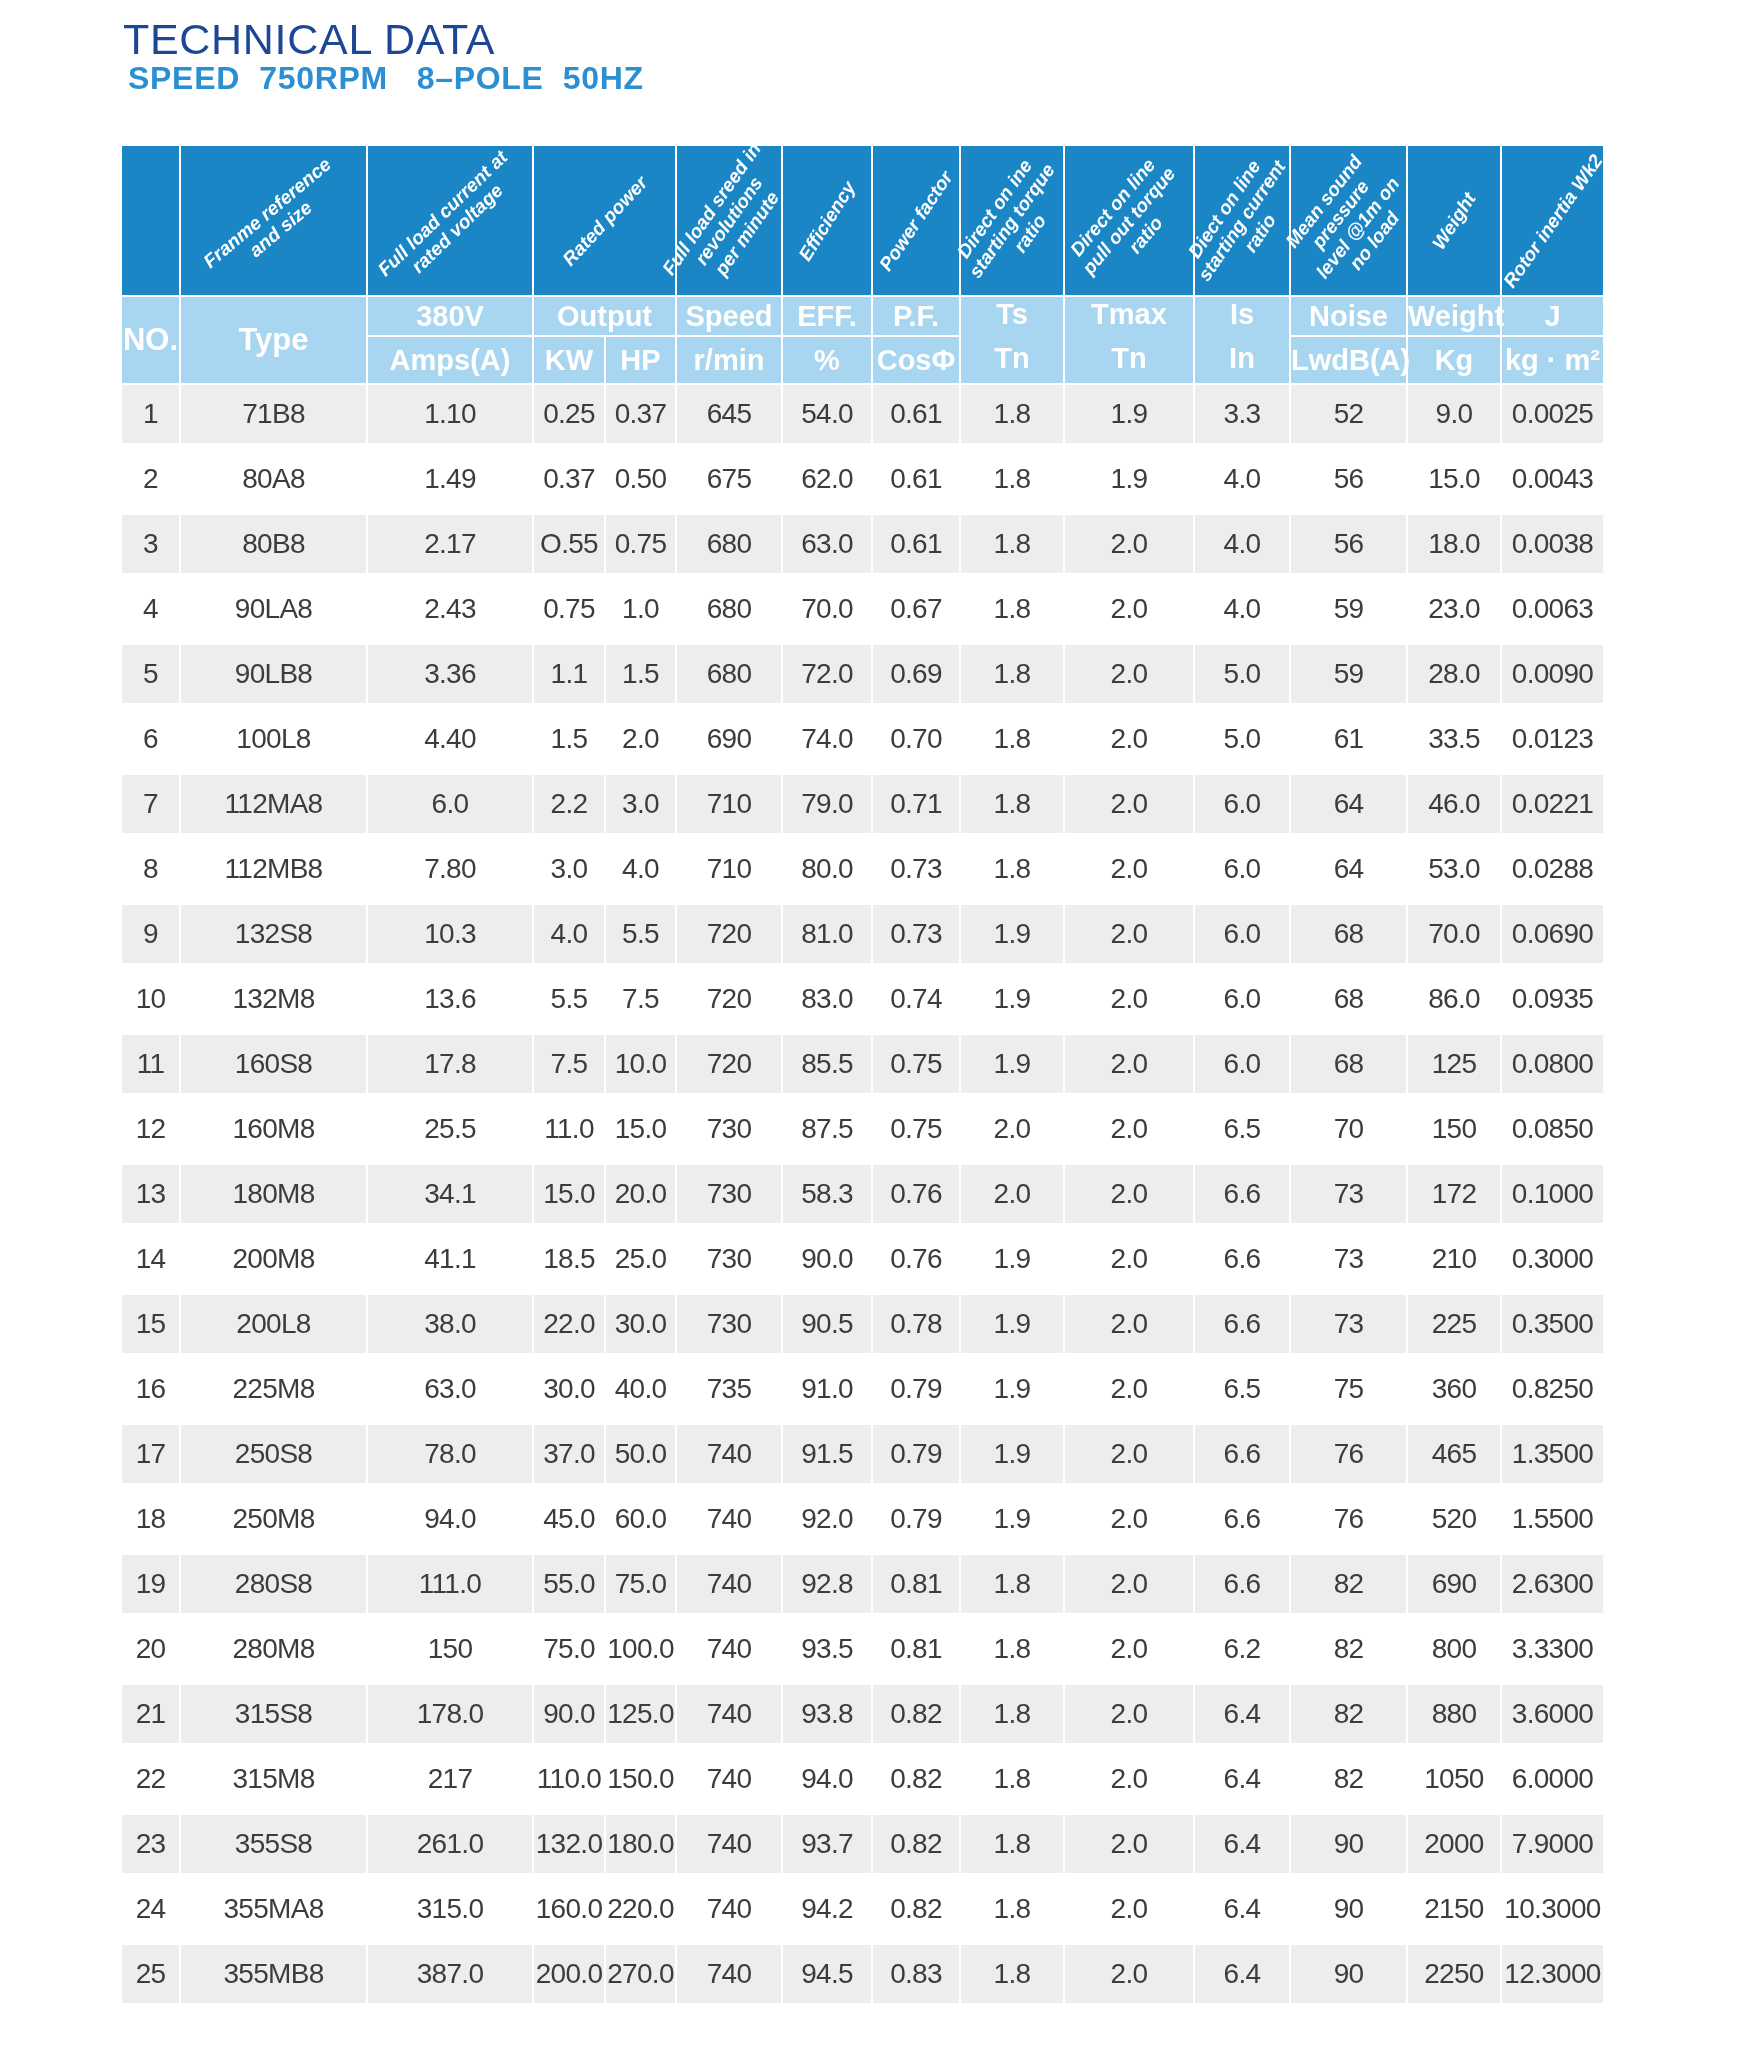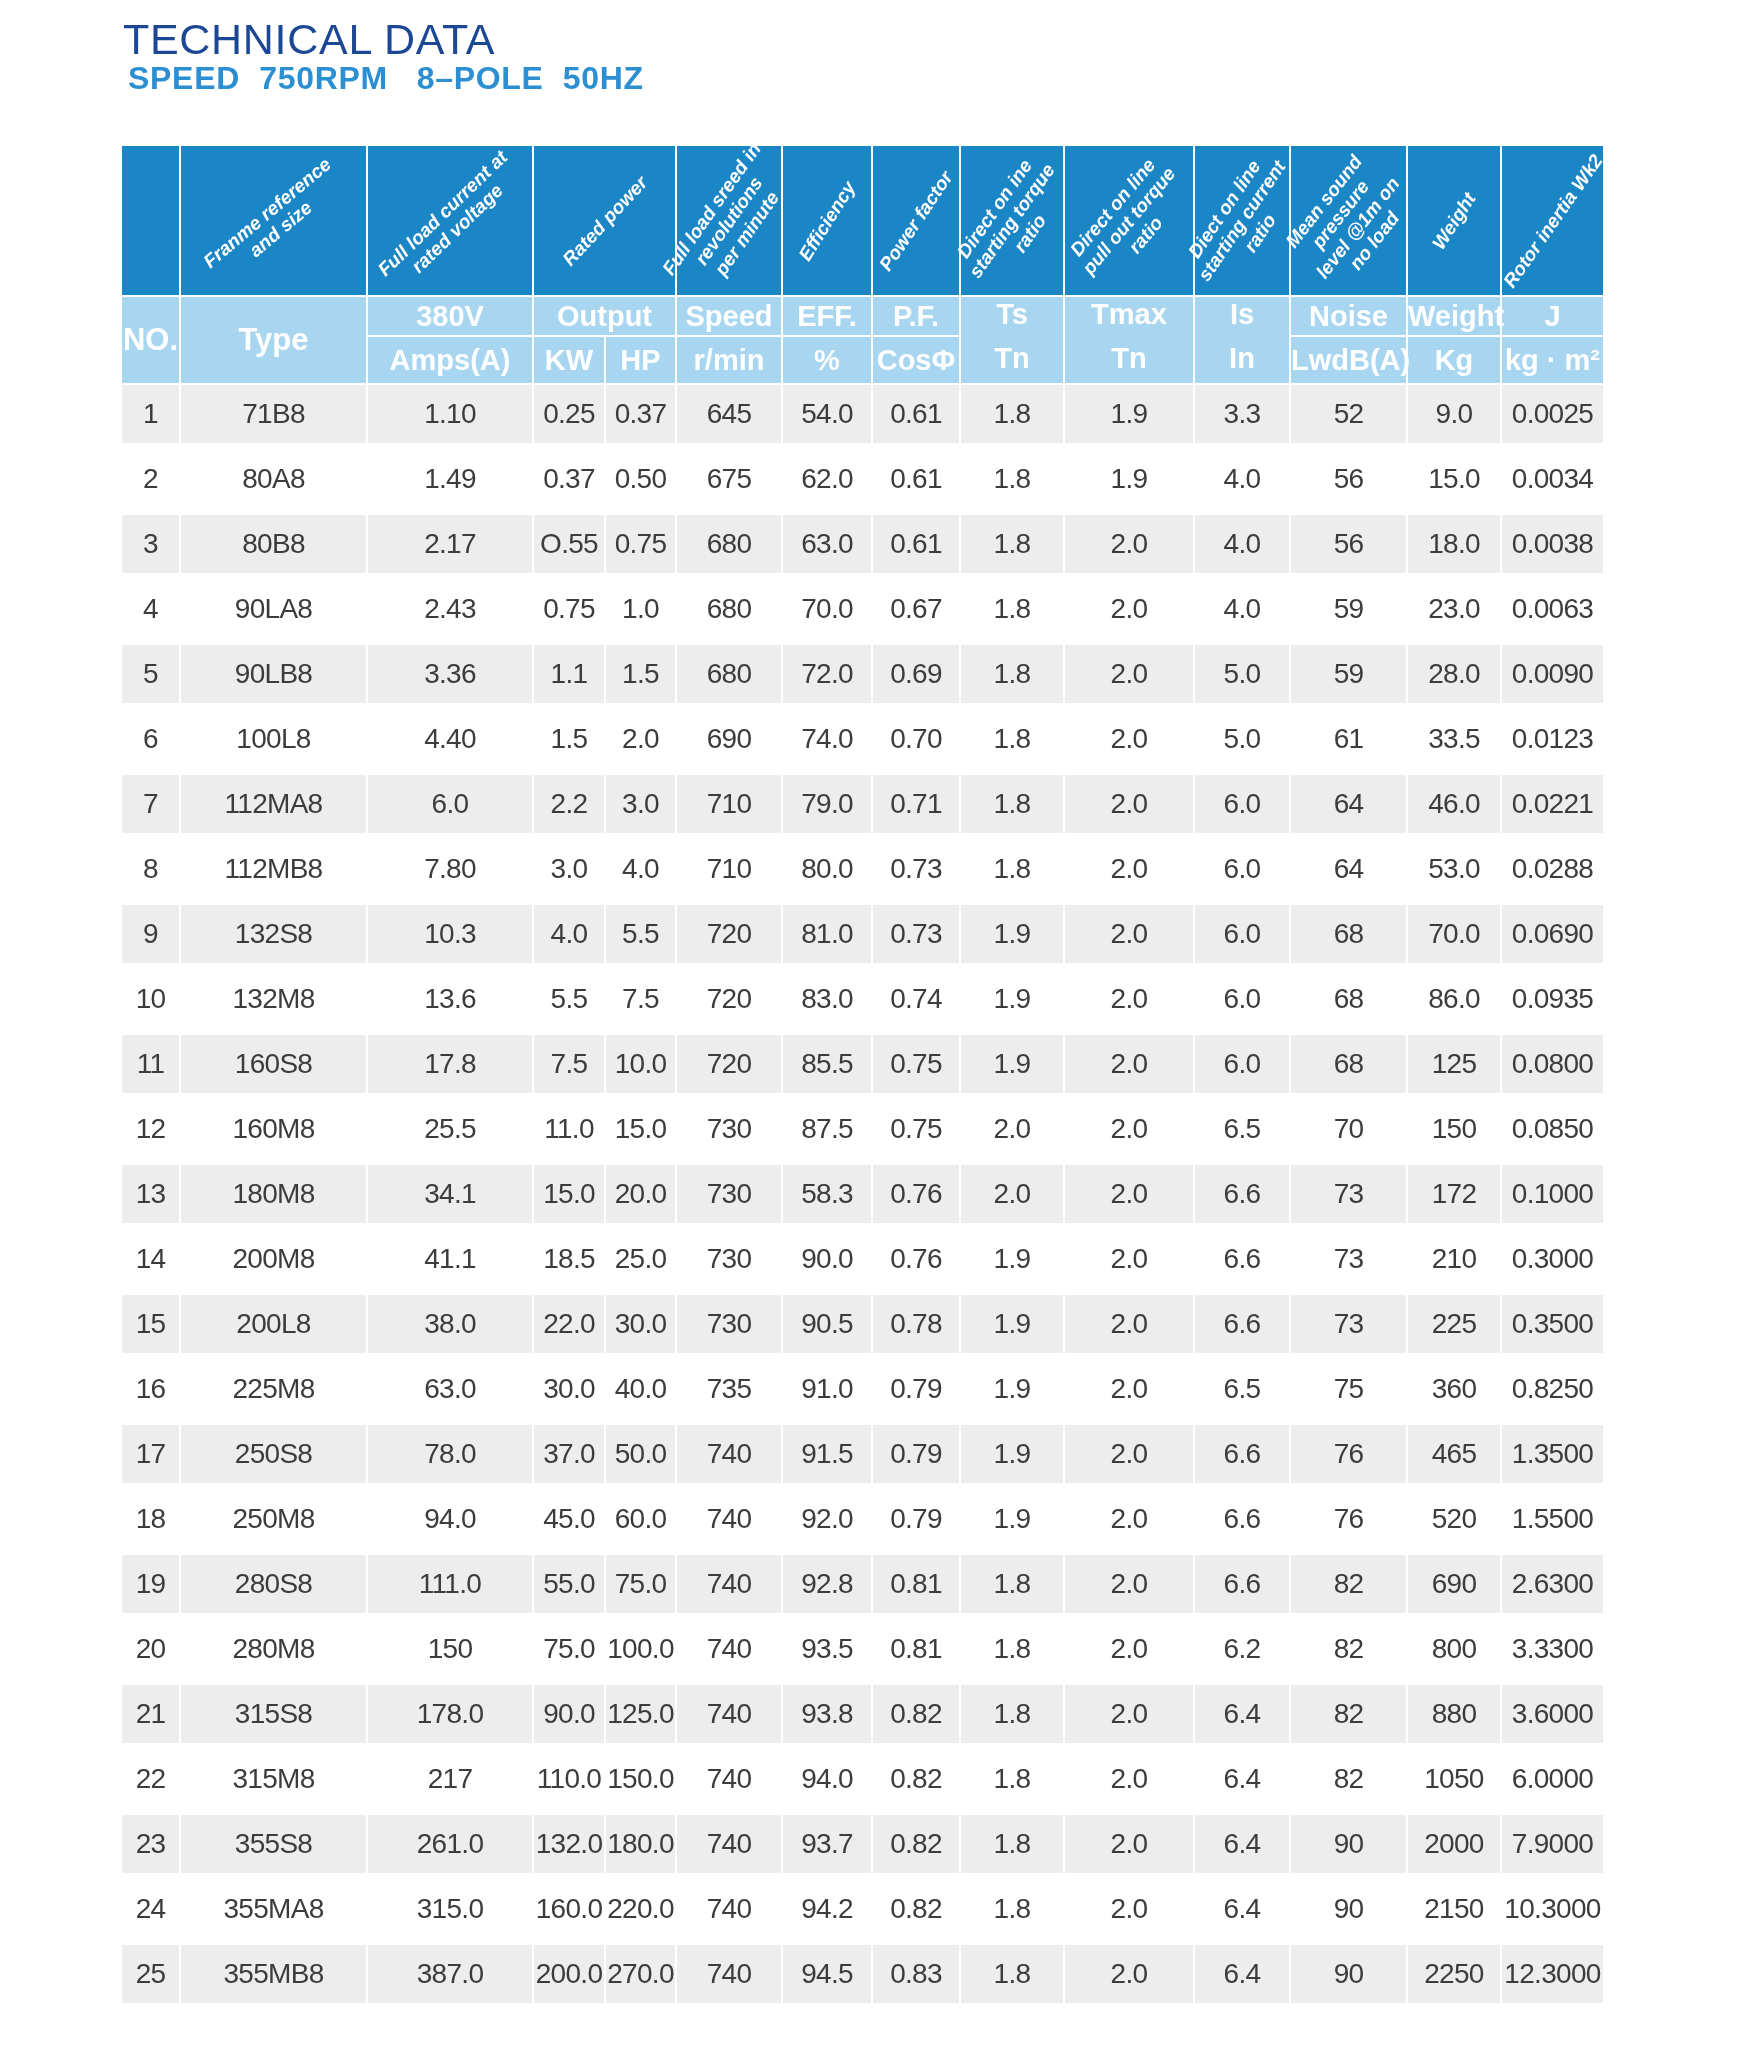--- a/index.html
+++ b/index.html
@@ -202,21 +202,21 @@
         <td>0.37</td>
         <td>0.50</td>
         <td>675</td>
         <td>62.0</td>
         <td>0.61</td>
         <td>1.8</td>
         <td>1.9</td>
         <td>4.0</td>
         <td>56</td>
         <td>15.0</td>
-        <td>0.0034</td>
+        <td>0.0043</td>
       </tr>
       <tr>
         <td>3</td>
         <td>80B8</td>
         <td>2.17</td>
         <td>O.55</td>
         <td>0.75</td>
         <td>680</td>
         <td>63.0</td>
         <td>0.61</td>

